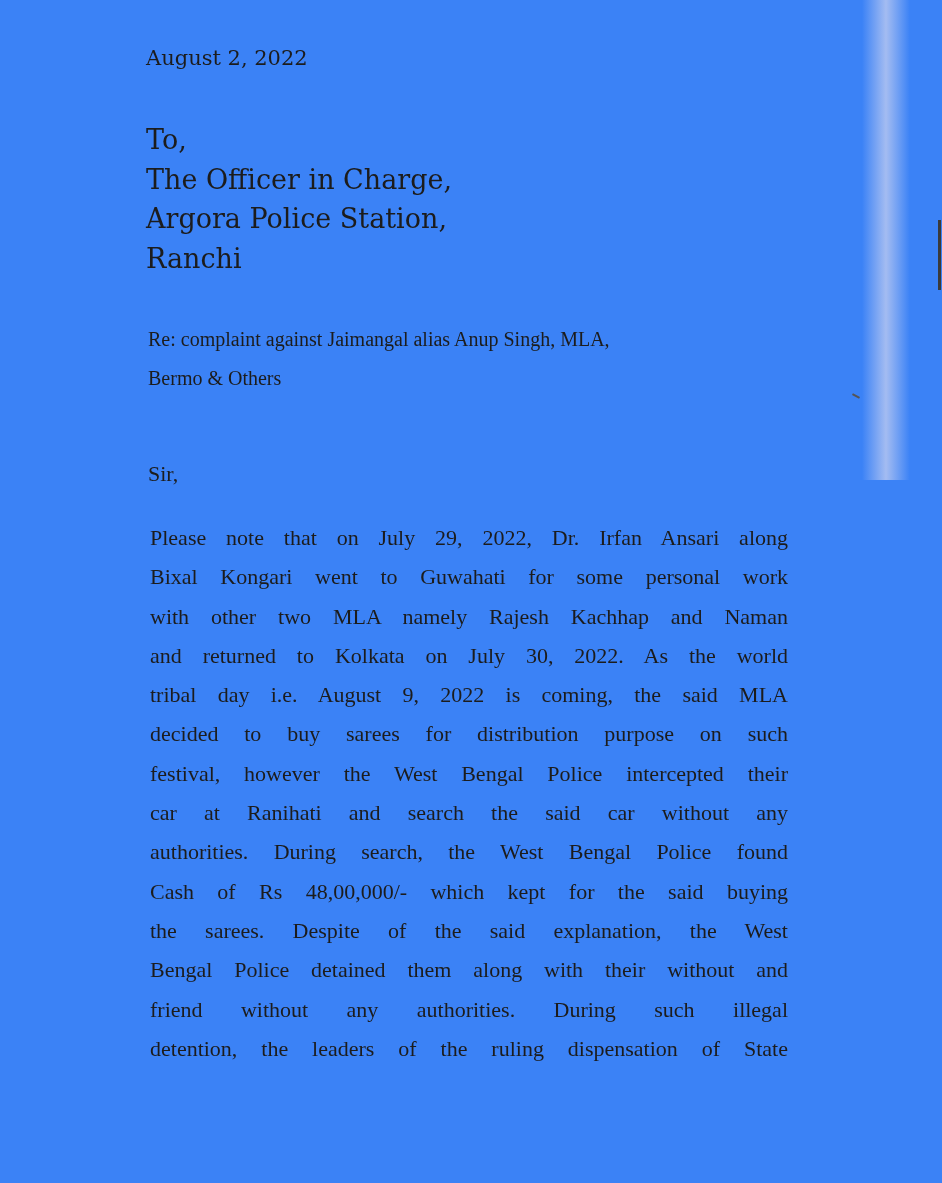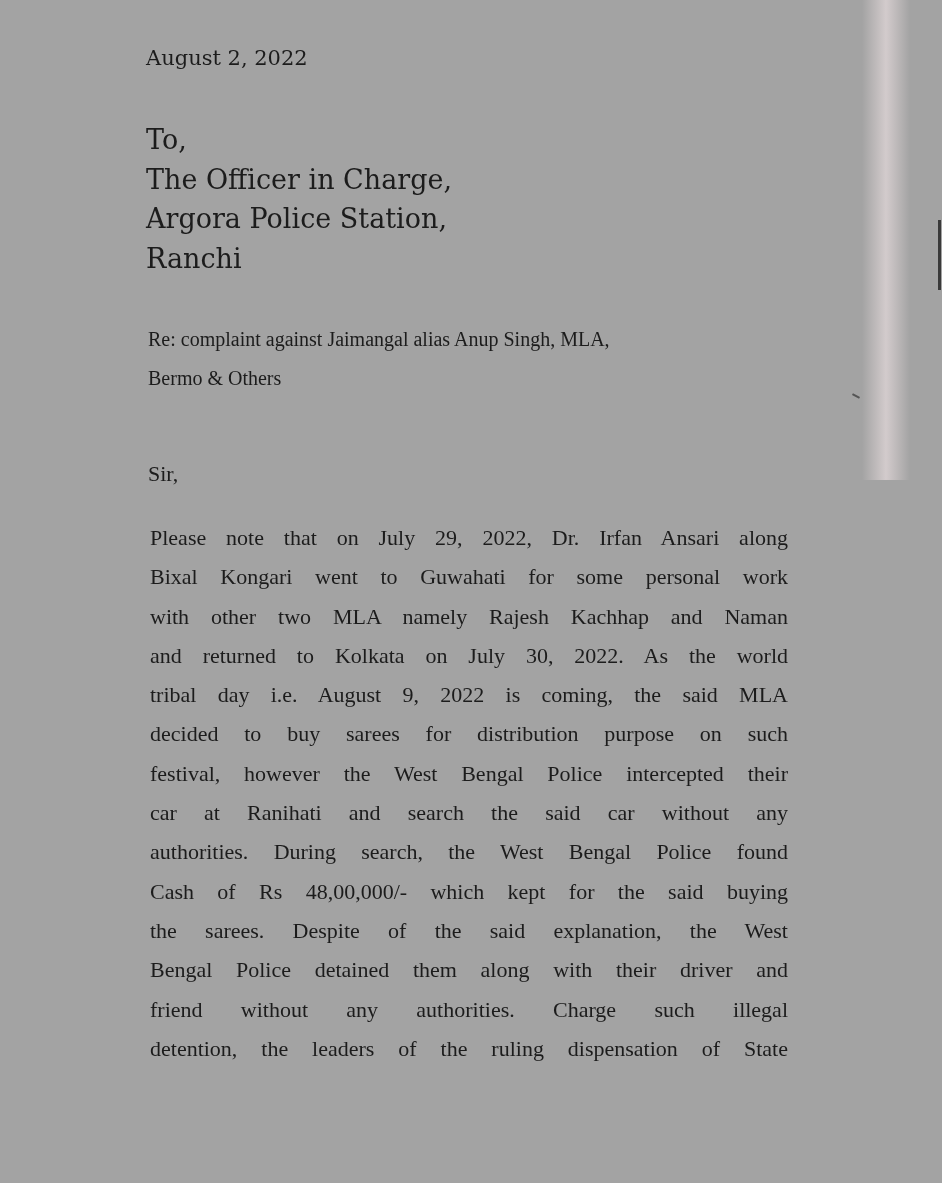--- a/index.html
+++ b/index.html
@@ -12,21 +12,21 @@
       height: 1183px;
       position: relative;
       overflow: hidden;
       font-family: "DejaVu Serif", "Liberation Serif", serif;
       color: #1c1c1c;
     }
     .page {
       position: absolute;
       left: 0; top: 0;
       width: 942px; height: 1183px;
-      background: #a3a3a3;
+      background: #3b82f6;
     }
     .pink-tint {
       position: absolute;
       left: 862px; top: 0;
       width: 48px; height: 480px;
       background: linear-gradient(90deg, rgba(250,238,240,0) 0%, rgba(250,236,238,0.55) 50%, rgba(250,238,240,0) 100%);
     }
     .edge-line {
       position: absolute;
 left: 938px; top: 220px;
@@ -111,17 +111,17 @@
     <span class="line">Bixal Kongari went to Guwahati for some personal work</span>
     <span class="line">with other two MLA namely Rajesh Kachhap and Naman</span>
     <span class="line">and returned to Kolkata on July 30, 2022. As the world</span>
     <span class="line">tribal day i.e. August 9, 2022 is coming, the said MLA</span>
     <span class="line">decided to buy sarees for distribution purpose on such</span>
     <span class="line">festival, however the West Bengal Police intercepted their</span>
     <span class="line">car at Ranihati and search the said car without any</span>
     <span class="line">authorities. During search, the West Bengal Police found</span>
     <span class="line">Cash of Rs 48,00,000/- which kept for the said buying</span>
     <span class="line">the sarees. Despite of the said explanation, the West</span>
-    <span class="line">Bengal Police detained them along with their driver and</span>
-    <span class="line">friend without any authorities. Charge such illegal</span>
+    <span class="line">Bengal Police detained them along with their without and</span>
+    <span class="line">friend without any authorities. During such illegal</span>
     <span class="line">detention, the leaders of the ruling dispensation of State</span>
   </div>
 </div>
 
 </body></html>

